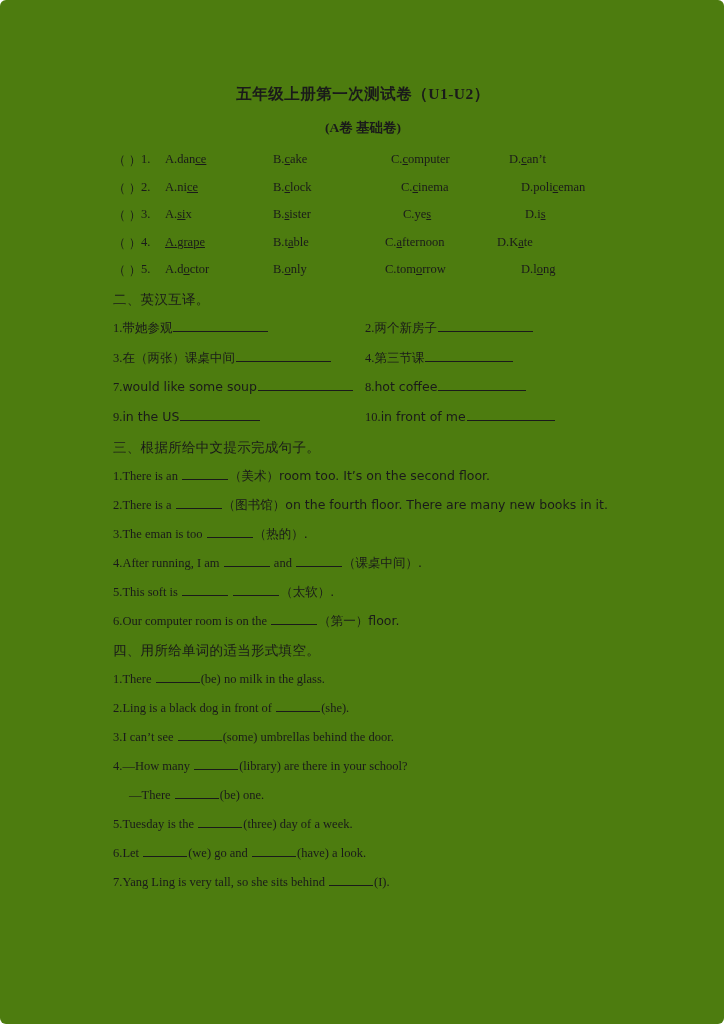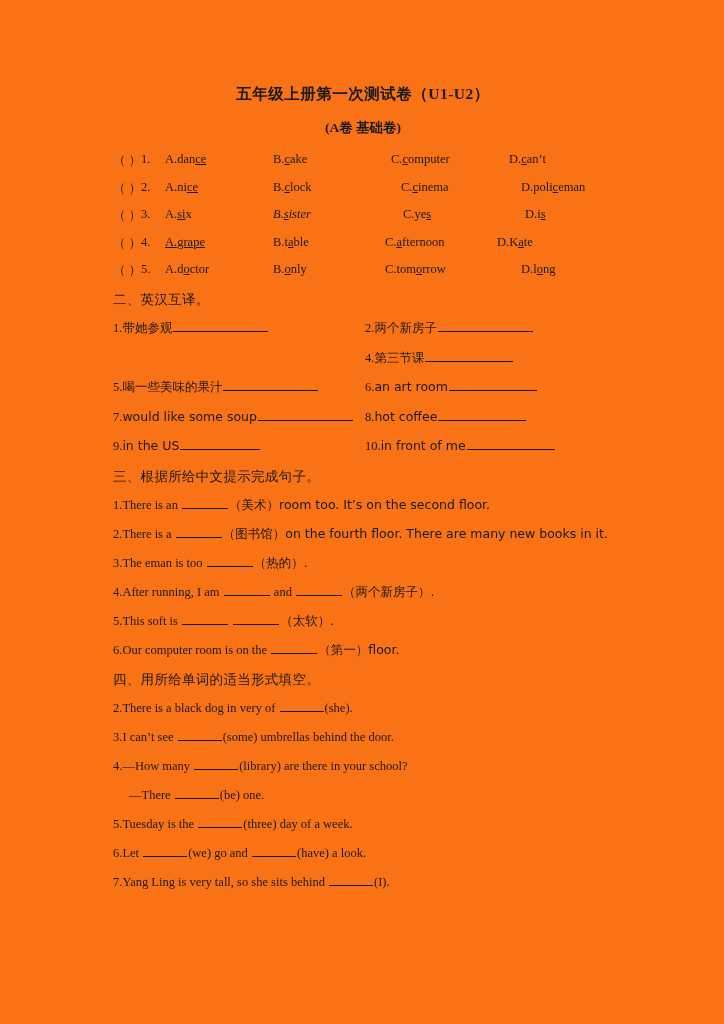--- a/index.html
+++ b/index.html
@@ -15,23 +15,24 @@
     font-family: "Liberation Serif", "DejaVu Serif", serif;
     color: #1a1a1a;
     overflow: hidden;
   }
   .page {
     position: absolute;
     left: 0;
     top: 0;
     width: 724px;
     height: 1024px;
-    background: #f97316;
+    background: #4d7c0f;
     padding: 16px;
     box-sizing: border-box;
+    border-radius: 6px;
   }
   .content {
     position: absolute;
     left: 113px;
     top: 84px;
     width: 500px;
   }
 
   
   .doc-title {
@@ -150,21 +151,21 @@
             <span class="mc-num">2.</span>
             <span class="mc-opt" style="left: 52px;"><span>A.</span>ni<u class="ul">ce</u></span>
             <span class="mc-opt" style="left: 160px;"><span>B.</span><u class="ul">c</u>lock</span>
             <span class="mc-opt" style="left: 288px;"><span>C.</span><u class="ul">c</u>inema</span>
             <span class="mc-opt" style="left: 408px; font-family: Liberation Serif, serif;"><span>D.</span>poli<u class="ul">c</u>eman</span>
           </div>
           <div class="mc-row">
             <span class="mc-paren">（    ）</span>
             <span class="mc-num">3.</span>
             <span class="mc-opt" style="left: 52px; text-align: center;"><span>A.</span><u class="ul">si</u>x</span>
-            <span class="mc-opt" style="left: 160px; font-style: italic;"><span>B.</span><u class="ul">s</u>ister</span>
+            <span class="mc-opt" style="left: 160px;"><span>B.</span><u class="ul">s</u>ister</span>
             <span class="mc-opt" style="left: 290px;"><span>C.</span>ye<u class="ul">s</u></span>
             <span class="mc-opt" style="left: 412px;"><span>D.</span>i<u class="ul">s</u></span>
           </div>
           <div class="mc-row">
             <span class="mc-paren">（    ）</span>
             <span class="mc-num">4.</span>
             <span class="mc-opt" style="left: 52px; text-decoration: underline;"><span>A.</span>gr<u class="ul">a</u>pe</span>
             <span class="mc-opt" style="left: 160px;"><span>B.</span>t<u class="ul">a</u>ble</span>
             <span class="mc-opt" style="left: 272px;"><span>C.</span><u class="ul">a</u>fternoon</span>
             <span class="mc-opt" style="left: 384px;"><span>D.</span>K<u class="ul">a</u>te</span>
@@ -181,53 +182,51 @@
     </div>
 
     <div class="sec sec-2">
       <div class="section-heading">二、英汉互译。</div>
       <div id="tr-container">
           <div class="tr-row">
             <span class="tr-left"><span>1.</span><span class="cn">带她参观</span><span class="blank-line bl-95"></span></span>
             <span class="tr-right"><span>2.</span><span class="cn">两个新房子</span><span class="blank-line bl-95"></span></span>
           </div>
           <div class="tr-row">
+            <span class="tr-left"><span>3.</span><span class="cn">在（两张）课桌中间</span><span class="blank-line bl-95"></span></span>
             <span class="tr-right"><span>4.</span><span class="cn">第三节课</span><span class="blank-line bl-88"></span></span>
-          </div>
-          <div class="tr-row">
-            <span class="tr-left"><span>5.</span><span class="cn">喝一些美味的果汁</span><span class="blank-line bl-95"></span></span>
-            <span class="tr-right"><span>6.</span><span class="cn">an art room</span><span class="blank-line bl-88"></span></span>
           </div>
           <div class="tr-row">
             <span class="tr-left"><span>7.</span><span class="cn">would like some soup</span><span class="blank-line bl-95"></span></span>
             <span class="tr-right"><span>8.</span><span class="cn">hot coffee</span><span class="blank-line bl-88"></span></span>
           </div>
           <div class="tr-row">
             <span class="tr-left"><span>9.</span><span class="cn">in the US</span><span class="blank-line bl-80"></span></span>
             <span class="tr-right"><span>10.</span><span class="cn">in front of me</span><span class="blank-line bl-88"></span></span>
           </div>
         </div>
     </div>
 
     <div class="sec sec-3">
       <div class="section-heading">三、根据所给中文提示完成句子。</div>
       <div id="fb3-container">
           <div class="fb-row"><span>1.</span><span class="">There is an </span><span class="blank-line bl-46"></span><span class="cn">（美术）room too. It’s on the second floor.</span></div>
           <div class="fb-row"><span>2.</span><span class="">There is a </span><span class="blank-line bl-46"></span><span class="cn">（图书馆）on the fourth floor. There are many new books in it.</span></div>
           <div class="fb-row"><span>3.</span><span class="">The eman is too </span><span class="blank-line bl-46"></span><span class="cn">（热的）.</span></div>
-          <div class="fb-row"><span>4.</span><span class="">After running, I am </span><span class="blank-line bl-46"></span><span class=""> and </span><span class="blank-line bl-46"></span><span class="cn">（两个新房子）.</span></div>
+          <div class="fb-row"><span>4.</span><span class="">After running, I am </span><span class="blank-line bl-46"></span><span class=""> and </span><span class="blank-line bl-46"></span><span class="cn">（课桌中间）.</span></div>
           <div class="fb-row"><span>5.</span><span class="">This soft is </span><span class="blank-line bl-46"></span><span class=""> </span><span class="blank-line bl-46"></span><span class="cn">（太软）.</span></div>
           <div class="fb-row"><span>6.</span><span class="">Our computer room is on the </span><span class="blank-line bl-46"></span><span class="cn">（第一）floor.</span></div>
         </div>
     </div>
 
     <div class="sec sec-4">
       <div class="section-heading">四、用所给单词的适当形式填空。</div>
       <div id="fb4-container">
-          <div class="fb-row"><span>2.</span><span class="">There is a black dog in very of </span><span class="blank-line bl-44"></span><span class="">(she).</span></div>
+          <div class="fb-row"><span>1.</span><span class="">There </span><span class="blank-line bl-44"></span><span class="">(be) no milk in the glass.</span></div>
+          <div class="fb-row"><span>2.</span><span class="">Ling is a black dog in front of </span><span class="blank-line bl-44"></span><span class="">(she).</span></div>
           <div class="fb-row"><span>3.</span><span class="">I can’t see </span><span class="blank-line bl-44"></span><span class="">(some) umbrellas behind the door.</span></div>
           <div class="fb-row"><span>4.</span><span class="">—How many </span><span class="blank-line bl-44"></span><span class="">(library) are there in your school?</span></div>
           <div class="fb-row indent"><span class="">—There </span><span class="blank-line bl-44"></span><span class="">(be) one.</span></div>
           <div class="fb-row"><span>5.</span><span class="">Tuesday is the </span><span class="blank-line bl-44"></span><span class="">(three) day of a week.</span></div>
           <div class="fb-row"><span>6.</span><span class="">Let </span><span class="blank-line bl-44"></span><span class="">(we) go and </span><span class="blank-line bl-44"></span><span class="">(have) a look.</span></div>
           <div class="fb-row"><span>7.</span><span class="">Yang Ling is very tall, so she sits behind </span><span class="blank-line bl-44"></span><span class="">(I).</span></div>
         </div>
     </div>
 
   </div>

